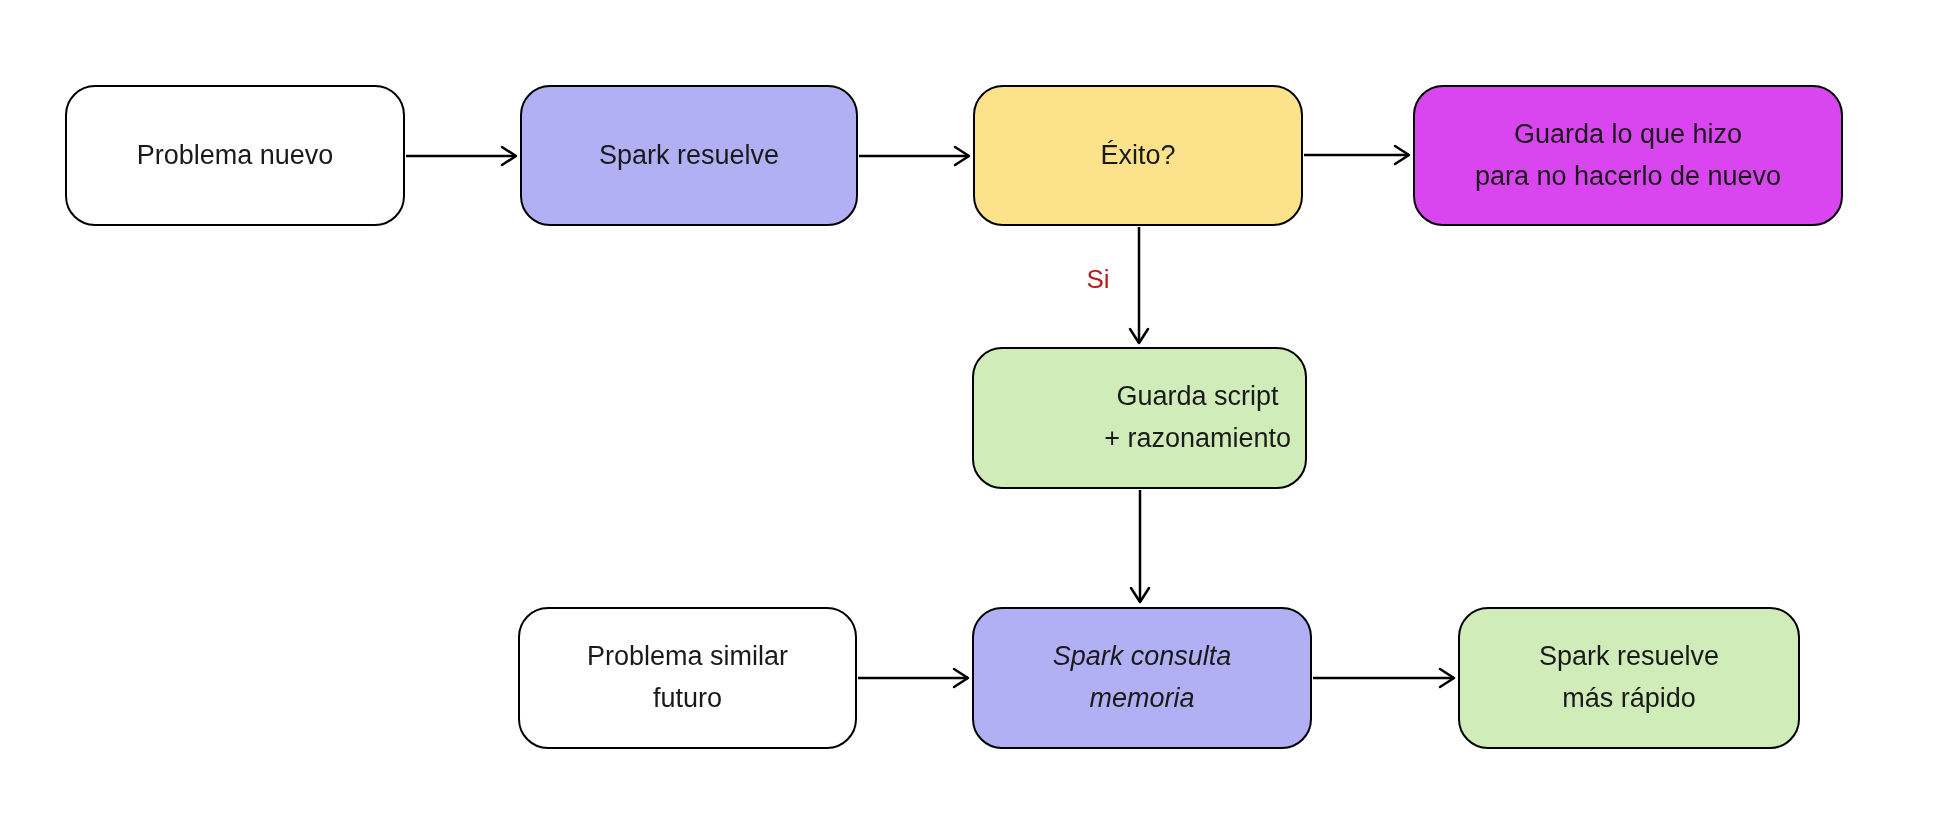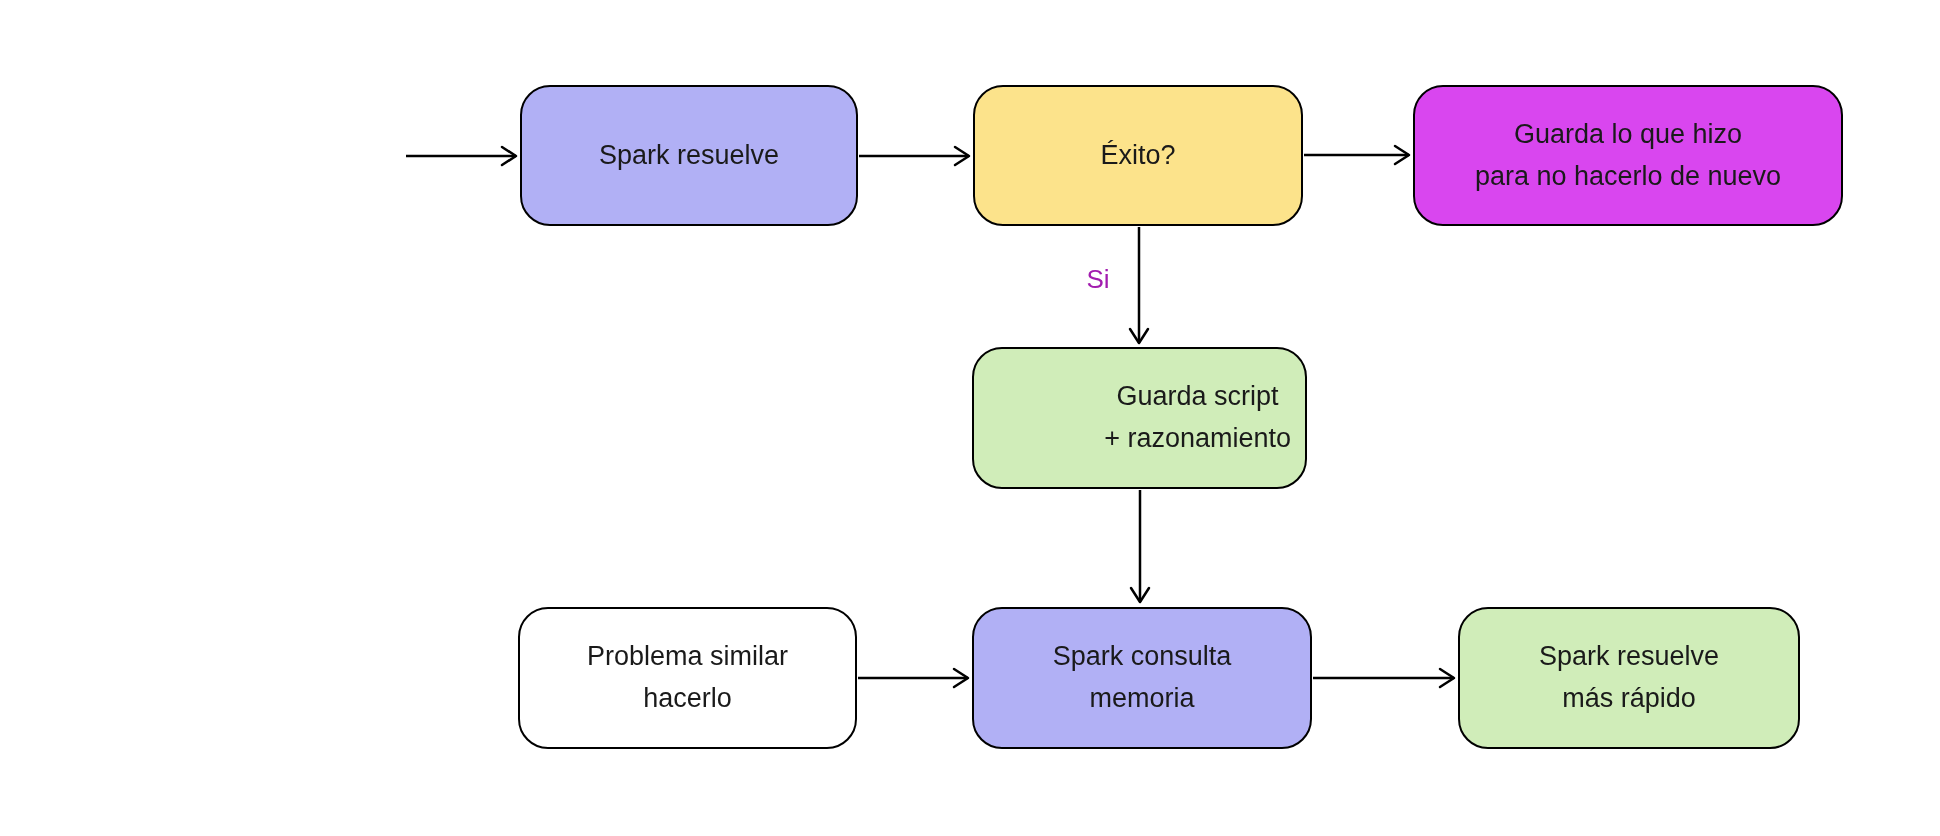--- a/index.html
+++ b/index.html
@@ -29,21 +29,21 @@
     color: #1a1a1a;
     font-size: 27px;
     line-height: 1.55;
   }
   .node-label {
     white-space: pre-line;
     padding: 0 14px;
   }
   .edge-label {
     position: absolute;
-    color: #a21caf;
+    color: #b91c1c;
     font-size: 26px;
     text-align: center;
   }
   
   .n-problema-nuevo   { left: 65px;   top: 85px;  width: 340px; height: 141px; }
   .n-spark-resuelve   { left: 520px;  top: 85px;  width: 338px; height: 141px; }
   .n-exito            { left: 973px;  top: 85px;  width: 330px; height: 141px; }
   .n-guarda-hizo      { left: 1413px; top: 85px;  width: 430px; height: 141px; }
   .n-guarda-script    { left: 972px;  top: 347px; width: 335px; height: 142px; justify-content: flex-end; }
   .n-problema-similar { left: 518px;  top: 607px; width: 339px; height: 142px; }
@@ -64,20 +64,23 @@
     </defs>
     <line x1="406" y1="156" x2="516" y2="156" stroke="#000000" stroke-width="2.5" marker-end="url(#chevron)"></line>
     <line x1="859" y1="156" x2="969" y2="156" stroke="#000000" stroke-width="2.5" marker-end="url(#chevron)"></line>
     <line x1="1304" y1="155" x2="1409" y2="155" stroke="#000000" stroke-width="2.5" marker-end="url(#chevron)"></line>
     <line x1="1139" y1="227" x2="1139" y2="343" stroke="#000000" stroke-width="2.5" marker-end="url(#chevron)"></line>
     <line x1="1140" y1="490" x2="1140" y2="602" stroke="#000000" stroke-width="2.5" marker-end="url(#chevron)"></line>
     <line x1="858" y1="678" x2="968" y2="678" stroke="#000000" stroke-width="2.5" marker-end="url(#chevron)"></line>
     <line x1="1313" y1="678" x2="1454" y2="678" stroke="#000000" stroke-width="2.5" marker-end="url(#chevron)"></line>
   </svg>
 
+  <div class="node n-problema-nuevo" style="background-color: rgb(255, 255, 255);">
+    <span class="node-label">Problema nuevo</span>
+  </div>
 
   <div class="node n-spark-resuelve" style="background-color: rgb(177, 176, 245);">
     <span class="node-label">Spark resuelve</span>
   </div>
 
   <div class="node n-exito" style="background-color: rgb(252, 227, 139); justify-content: center;">
     <span class="node-label">Éxito?</span>
   </div>
 
   <div class="node n-guarda-hizo" style="background-color: #d946ef;">
@@ -85,24 +88,24 @@
 para no hacerlo de nuevo</span>
   </div>
 
   <div class="node n-guarda-script" style="background-color: rgb(208, 237, 185);">
     <span class="node-label">Guarda script
 + razonamiento</span>
   </div>
 
   <div class="node n-problema-similar" style="background-color: rgb(255, 255, 255);">
     <span class="node-label">Problema similar
-hacerlo</span>
+futuro</span>
   </div>
 
-  <div class="node n-consulta-memoria" style="background-color: rgb(177, 176, 245);">
+  <div class="node n-consulta-memoria" style="background-color: rgb(177, 176, 245); font-style: italic;">
     <span class="node-label">Spark consulta
 memoria</span>
   </div>
 
   <div class="node n-resuelve-rapido" style="background-color: rgb(208, 237, 185);">
     <span class="node-label">Spark resuelve
 más rápido</span>
   </div>
 
   <div class="edge-label l-si">Si</div>

